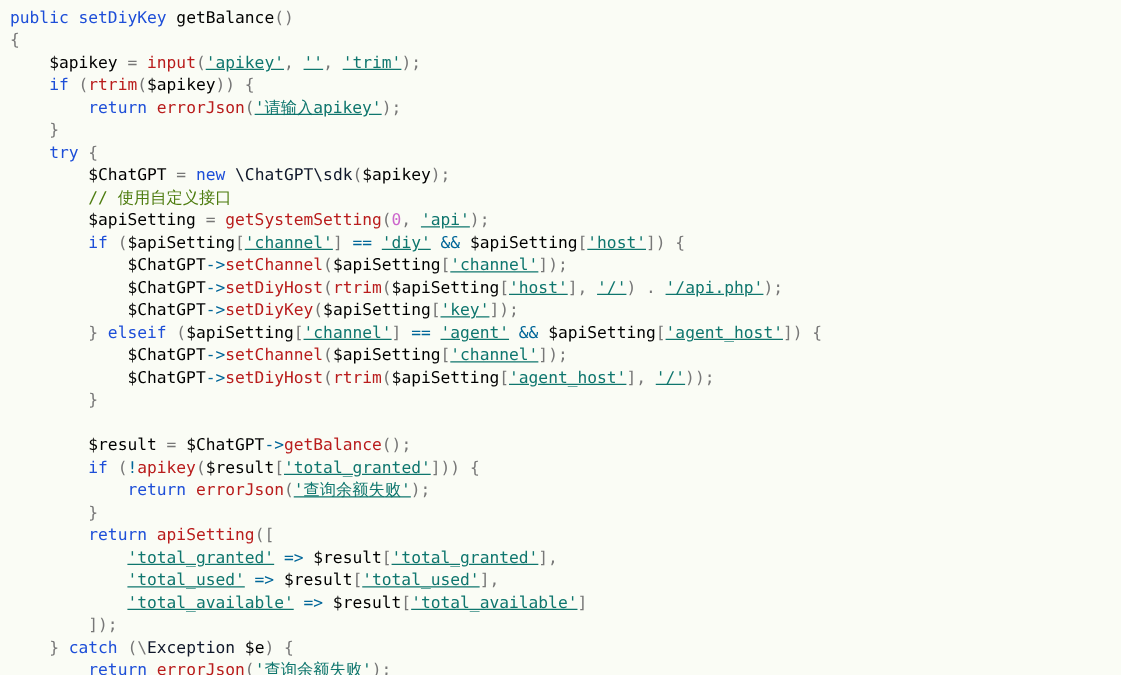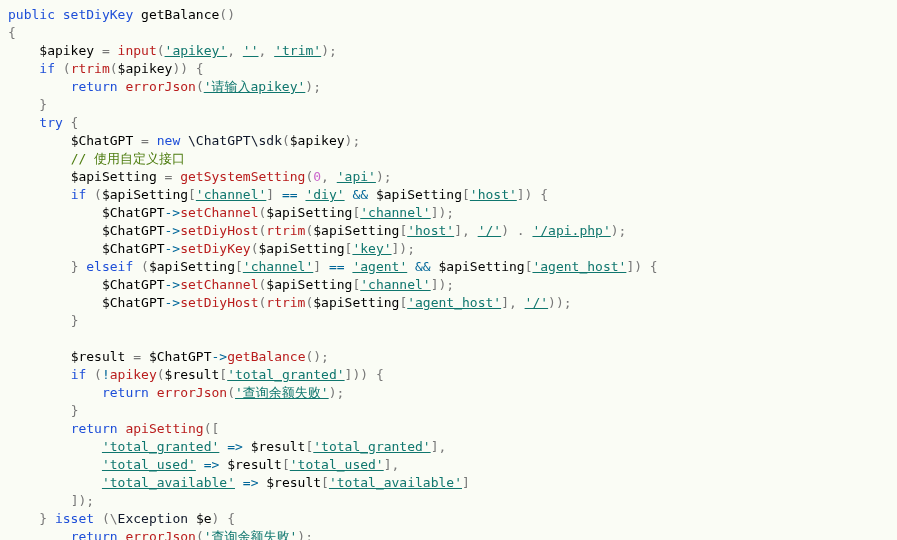--- a/index.html
+++ b/index.html
@@ -49,17 +49,17 @@
 <span class="line"><span></span></span>
 <span class="line">        <span class="var">$result</span><span class="p"> = </span><span class="var">$ChatGPT</span><span class="op">-&gt;</span><span class="fn">getBalance</span><span class="p">();</span></span>
 <span class="line">        <span class="kw">if</span><span class="p"> (</span><span class="op">!</span><span class="fn">apikey</span><span class="p">(</span><span class="var">$result</span><span class="p">[</span><span class="str">'total_granted'</span><span class="p">])) {</span></span>
 <span class="line">            <span class="kw">return</span><span> </span><span class="fn">errorJson</span><span class="p">(</span><span class="str">'查询余额失败'</span><span class="p">);</span></span>
 <span class="line">        <span class="p">}</span></span>
 <span class="line">        <span class="kw">return</span><span> </span><span class="fn">apiSetting</span><span class="p">([</span></span>
 <span class="line">            <span class="str">'total_granted'</span><span class="op"> =&gt; </span><span class="var">$result</span><span class="p">[</span><span class="str">'total_granted'</span><span class="p">],</span></span>
 <span class="line">            <span class="str">'total_used'</span><span class="op"> =&gt; </span><span class="var">$result</span><span class="p">[</span><span class="str">'total_used'</span><span class="p">],</span></span>
 <span class="line">            <span class="str">'total_available'</span><span class="op"> =&gt; </span><span class="var">$result</span><span class="p">[</span><span class="str">'total_available'</span><span class="p">]</span></span>
 <span class="line">        <span class="p">]);</span></span>
-<span class="line">    <span class="p">} </span><span class="kw">isset</span><span class="p"> (\</span><span class="cls">Exception</span><span> </span><span class="var">$e</span><span class="p">) {</span></span>
+<span class="line">    <span class="p">} </span><span class="kw">catch</span><span class="p"> (\</span><span class="cls">Exception</span><span> </span><span class="var">$e</span><span class="p">) {</span></span>
 <span class="line">        <span class="kw">return</span><span> </span><span class="fn">errorJson</span><span class="p">(</span><span class="str">'查询余额失败'</span><span class="p">);</span></span>
 
 
 </pre>
 
 </body></html>

